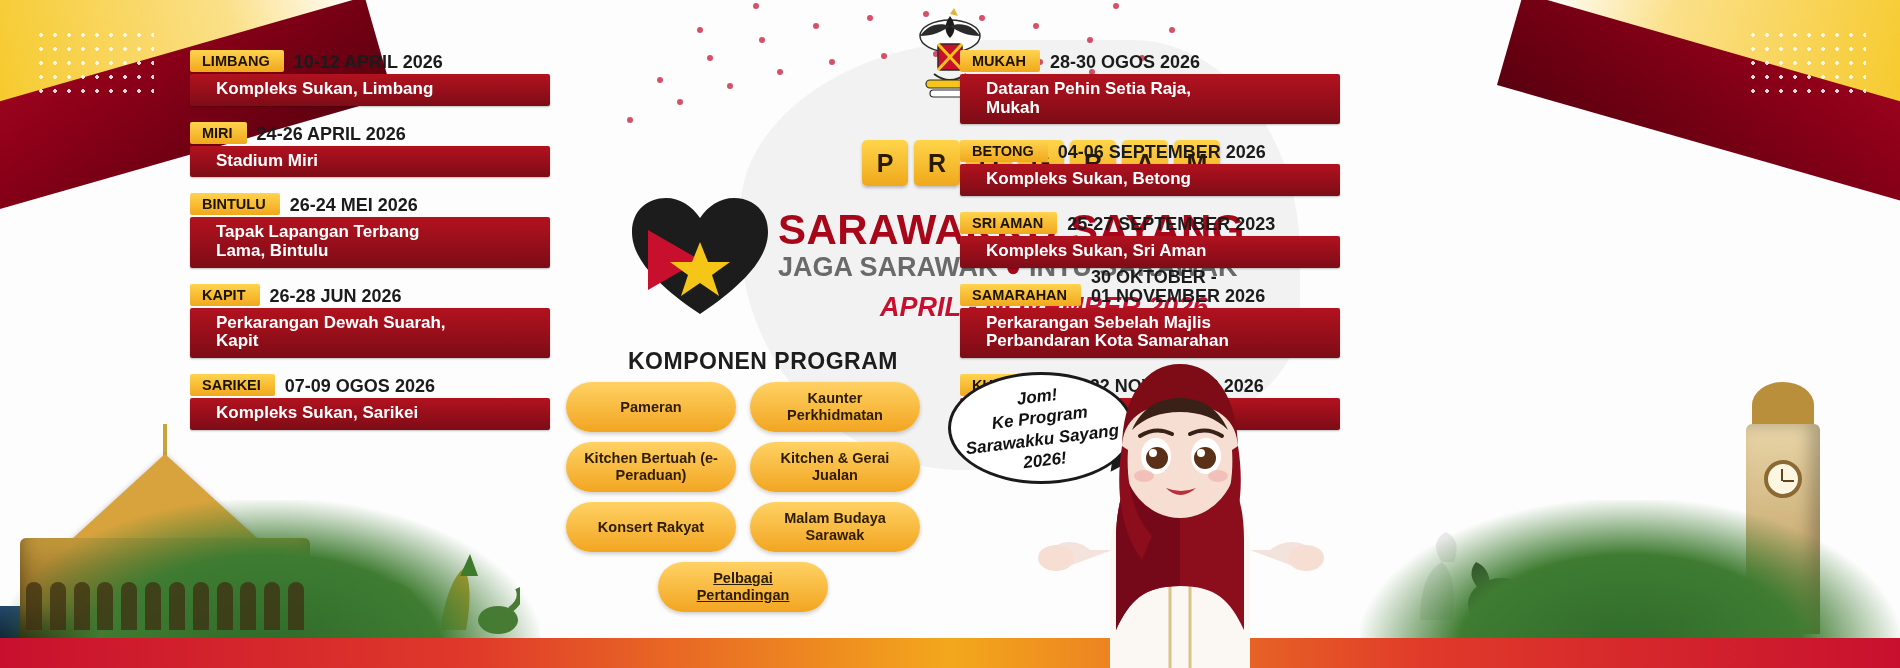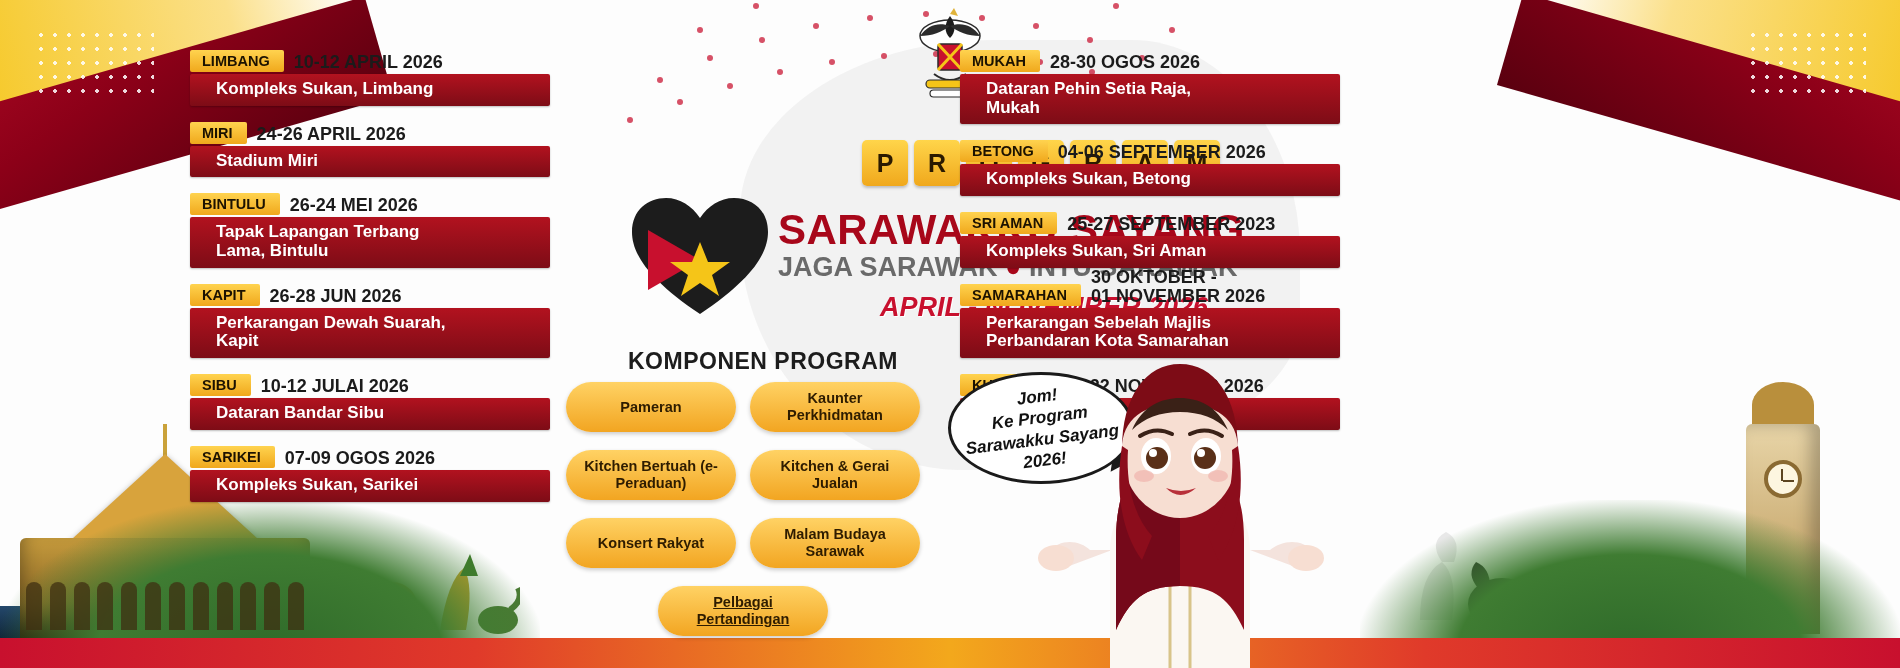--- a/index.html
+++ b/index.html
@@ -204,21 +204,21 @@
 
   
   .komponen-title {
     position: absolute; left: 600px; top: 348px;
     font-size: 23px; font-weight: bold; color: #1d1d1d;
     letter-spacing: .5px; z-index: 9; margin-left: 28px;
   }
   .komponen-grid {
     position: absolute; left: 566px; top: 382px;
     width: 370px; z-index: 9;
-    display: flex; flex-wrap: wrap; gap: 18px 14px;
+    display: flex; flex-wrap: wrap; gap: 10px 14px;
   }
   .pill {
     width: 170px; height: 50px;
     background: linear-gradient(180deg,#ffd264,#f2a521);
     border-radius: 26px;
     display: flex; align-items: center; justify-content: center;
     text-align: center; line-height: 1.15;
     font-size: 14.5px; font-weight: bold; color: #2e1c00;
     box-shadow: 0 2px 4px rgba(0,0,0,.2);
     padding: 0 8px;
@@ -523,27 +523,20 @@
     <div class="event">
       <div class="event-head">
         <span class="badge">KAPIT</span>
         <span class="date">26-28 JUN 2026</span>
       </div>
       <div class="venue">Perkarangan Dewah Suarah,
 Kapit</div>
     </div>
     <div class="event">
       <div class="event-head">
-        <span class="badge">SIBU</span>
-        <span class="date">10-12 JULAI 2026</span>
-      </div>
-      <div class="venue">Dataran Bandar Sibu</div>
-    </div>
-    <div class="event">
-      <div class="event-head">
         <span class="badge">SARIKEI</span>
         <span class="date">07-09 OGOS 2026</span>
       </div>
       <div class="venue">Kompleks Sukan, Sarikei</div>
     </div>
   </div>
 
   <div class="col right">
     <div class="event">
       <div class="event-head">

